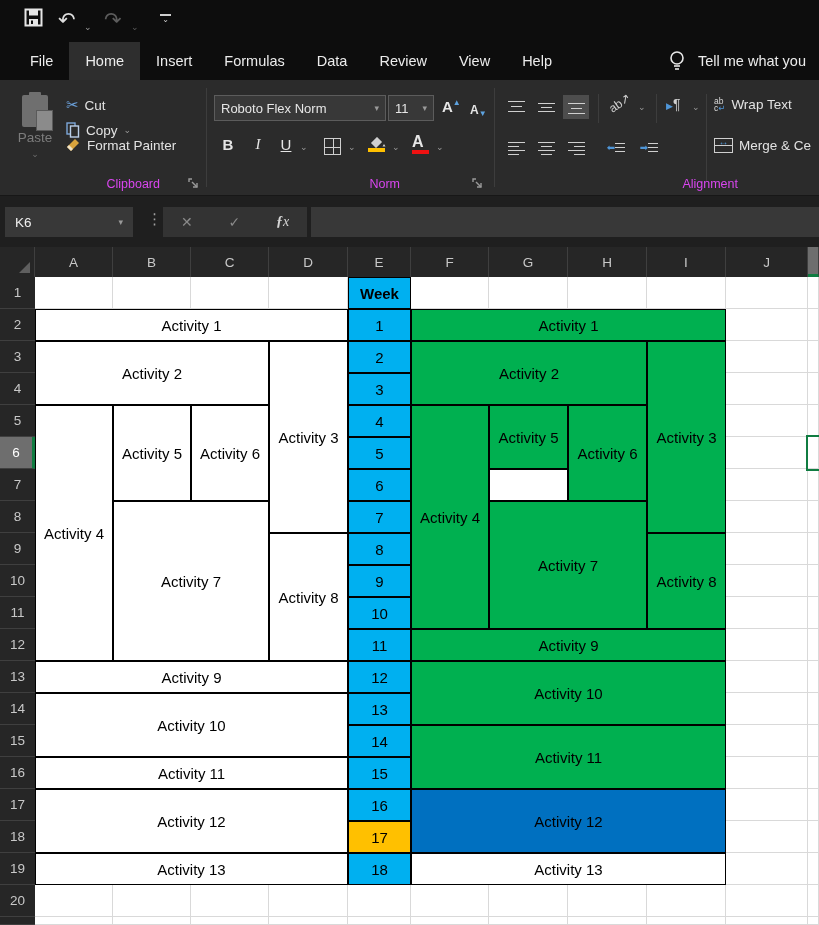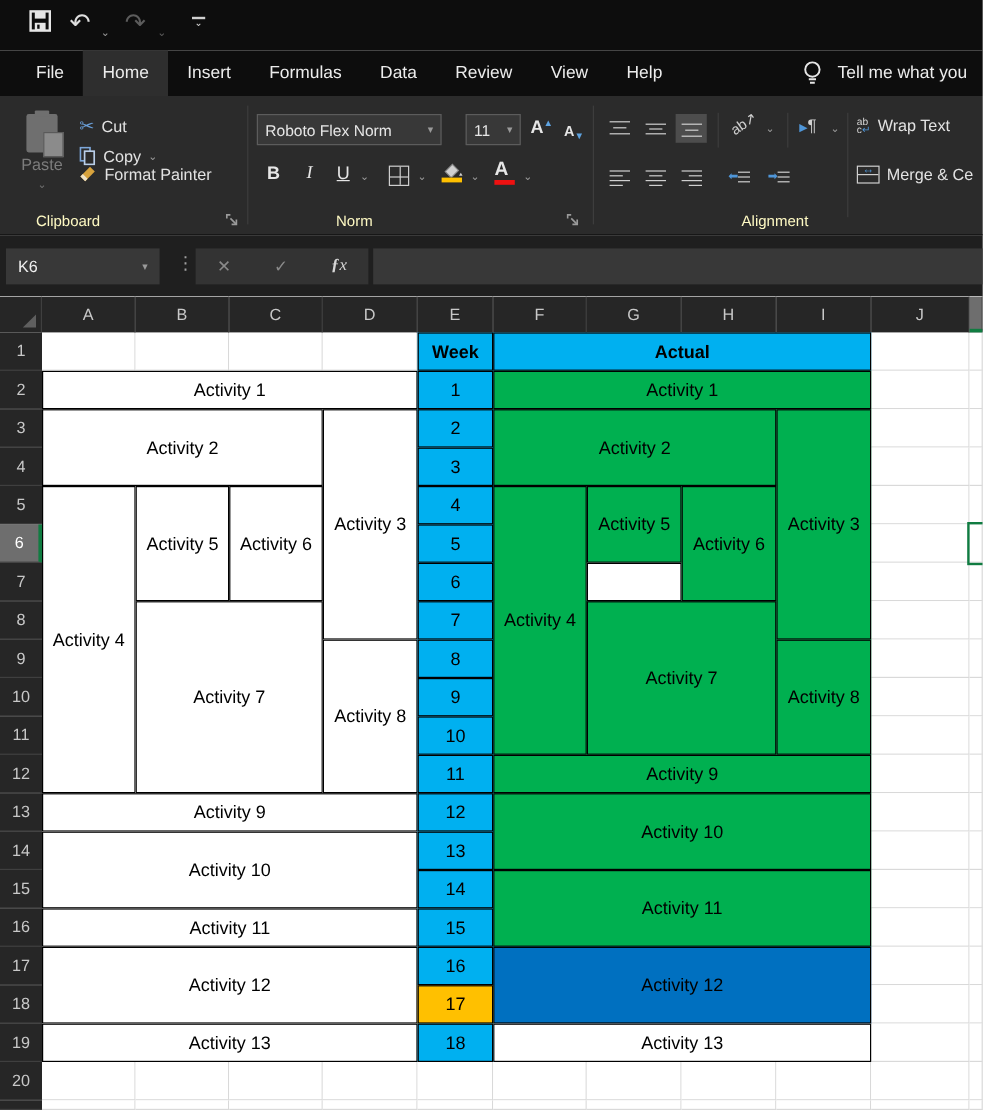--- a/index.html
+++ b/index.html
@@ -18,21 +18,21 @@
   .tabrow{position:absolute;left:0;top:42px;width:819px;height:38px;background:#0d0d0d;}
   .tabs{position:absolute;left:14px;top:0;height:38px;display:flex;align-items:center;}
   .tab{color:#ececec;font-size:14.5px;padding:0 16px;height:38px;display:flex;align-items:center;cursor:default;}
   .tab.sel{background:#2e2e2e;}
   .tellme{position:absolute;left:698px;top:0;height:38px;display:flex;align-items:center;color:#ececec;font-size:14.5px;white-space:nowrap;}
   .bulb{position:absolute;left:666px;top:7px;}
 
   
   .ribbon{position:absolute;left:0;top:80px;width:819px;height:116px;background:#2b2b2b;border-bottom:1px solid #171717;box-sizing:border-box;}
   .gdiv{position:absolute;top:8px;bottom:8px;width:1px;background:#3d3d3d;}
-  .glabel{position:absolute;bottom:4px;color:#fef9c3;font-size:12.5px;text-align:left;}
+  .glabel{position:absolute;bottom:4px;color:#d946ef;font-size:12.5px;text-align:right;}
   .launcher{position:absolute;bottom:5px;width:12px;height:12px;}
   .icbtn{position:absolute;display:flex;align-items:center;gap:6px;color:#e2e2e2;font-size:13.5px;}
   .paste{position:absolute;left:8px;top:12px;width:54px;height:78px;text-align:center;color:#7c7c7c;font-size:13.5px;}
   .clip-ic{display:inline-block;width:26px;height:32px;background:#6f6f6f;border-radius:2px;position:relative;margin-top:3px;}
   .clip-ic::before{content:"";position:absolute;left:7px;top:-3px;width:12px;height:5px;background:#6f6f6f;border-radius:1px;}
   .clip-ic::after{content:"";position:absolute;right:-5px;bottom:-4px;width:15px;height:19px;background:#8b8b8b;border:1px solid #5a5a5a;}
   .fontbox{position:absolute;background:#383838;border:1px solid #5c5c5c;color:#e6e6e6;font-size:13px;
            display:flex;align-items:center;padding:0 6px;box-sizing:border-box;height:26px;}
   .fontbox .chev{margin-left:auto;}
   .bchar{position:absolute;color:#e6e6e6;font-size:15px;width:20px;text-align:center;}
@@ -157,21 +157,21 @@
     <div class="glabel" style="left:30px;width:130px;">Clipboard</div>
     <div class="launcher" style="left:188px;">
       <svg width="12" height="12" viewBox="0 0 12 12">
         <path d="M1 4 V1 H4" fill="none" stroke="#9a9a9a" stroke-width="1.4"></path>
         <line x1="4" y1="4" x2="9" y2="9" stroke="#9a9a9a" stroke-width="1.4"></line>
         <path d="M9 5 V9 H5" fill="none" stroke="#9a9a9a" stroke-width="1.4"></path>
       </svg>
     </div>
     <div class="gdiv" style="left:206px;"></div>
 
-    <div class="fontbox" style="left:214px;top:15px;width:154px;">
+    <div class="fontbox" style="left:214px;top:15px;width:172px;">
       <span>Roboto Flex Norm</span>
         <span class="chev">▾</span>
     </div>
     <div class="fontbox" style="left:388px;top:15px;width:46px;">
       <span>11</span>
         <span class="chev">▾</span>
     </div>
     <div class="abs" style="left:442px;top:18px;">
       <span class="Abig">A</span><span class="carat">▲</span>
     </div>
@@ -563,21 +563,20 @@
       <div class="rowhead" style="top: 414px; height: 32px;">13</div>
       <div class="rowhead" style="top: 446px; height: 32px;">14</div>
       <div class="rowhead" style="top: 478px; height: 32px;">15</div>
       <div class="rowhead" style="top: 510px; height: 32px;">16</div>
       <div class="rowhead" style="top: 542px; height: 32px;">17</div>
       <div class="rowhead" style="top: 574px; height: 32px;">18</div>
       <div class="rowhead" style="top: 606px; height: 32px;">19</div>
       <div class="rowhead" style="top: 638px; height: 32px;">20</div>
       <div class="rowhead" style="top: 670px; height: 8px;"></div>
       <div class="blk hdr" style="left: 348px; top: 30px; width: 63px; height: 32px; background: rgb(0, 176, 240);">Week</div>
-      <div class="blk hdr" style="left: 411px; top: 30px; width: 315px; height: 32px; background: rgb(0, 176, 240);">Actual</div>
       <div class="blk" style="left: 35px; top: 62px; width: 313px; height: 32px; background: rgb(255, 255, 255);">Activity 1</div>
       <div class="blk" style="left: 35px; top: 94px; width: 234px; height: 64px; background: rgb(255, 255, 255);">Activity 2</div>
       <div class="blk" style="left: 269px; top: 94px; width: 79px; height: 192px; background: rgb(255, 255, 255);">Activity 3</div>
       <div class="blk" style="left: 35px; top: 158px; width: 78px; height: 256px; background: rgb(255, 255, 255);">Activity 4</div>
       <div class="blk" style="left: 113px; top: 158px; width: 78px; height: 96px; background: rgb(255, 255, 255);">Activity 5</div>
       <div class="blk" style="left: 191px; top: 158px; width: 78px; height: 96px; background: rgb(255, 255, 255);">Activity 6</div>
       <div class="blk" style="left: 113px; top: 254px; width: 156px; height: 160px; background: rgb(255, 255, 255);">Activity 7</div>
       <div class="blk" style="left: 269px; top: 286px; width: 79px; height: 128px; background: rgb(255, 255, 255);">Activity 8</div>
       <div class="blk" style="left: 35px; top: 414px; width: 313px; height: 32px; background: rgb(255, 255, 255);">Activity 9</div>
       <div class="blk" style="left: 35px; top: 446px; width: 313px; height: 64px; background: rgb(255, 255, 255);">Activity 10</div>

